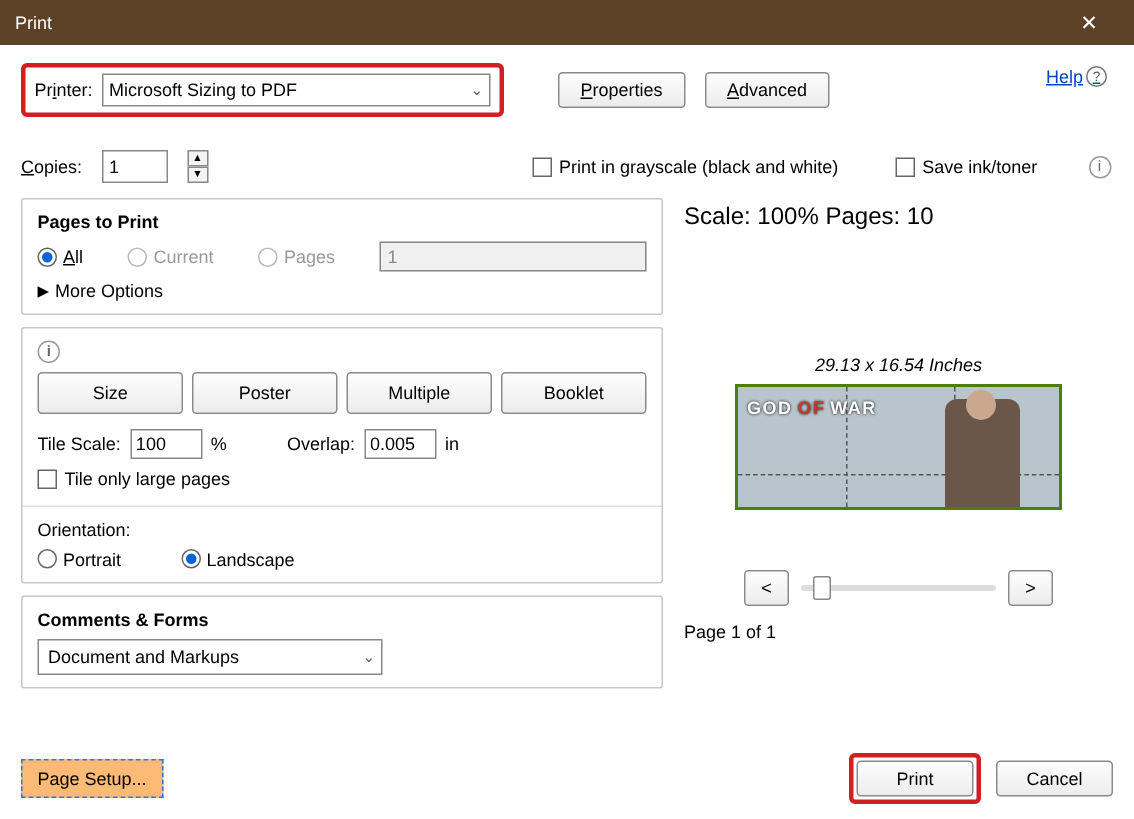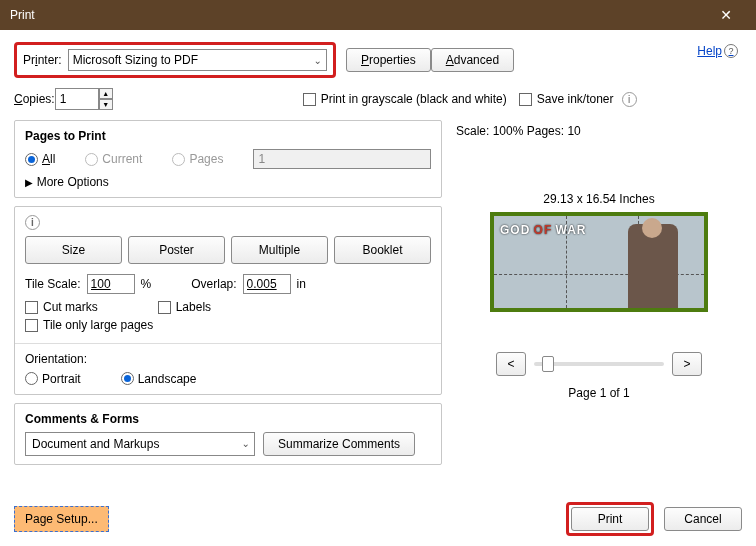--- a/index.html
+++ b/index.html
@@ -4,36 +4,36 @@
 <style>
 * { box-sizing: border-box; margin: 0; padding: 0; font-family: "Segoe UI", Tahoma, sans-serif; font-size: 12px; }
 body { width: 756px; height: 546px; background: #fff; overflow: hidden; display: flex; flex-direction: column; }
 
 .titlebar { height: 30px; background: #5d4228; color: #fff; display: flex; align-items: center; padding: 0 10px; }
 .titlebar .title { flex: 1; }
 .titlebar .close { width: 40px; text-align: center; font-size: 14px; cursor: pointer; }
 
 .content { flex: 1; padding: 12px 14px 8px; display: flex; flex-direction: column; position: relative; }
 
-.row { display: flex; align-items: center; gap: 0; }
+.row { display: flex; align-items: center; gap: 13px; }
 
 .printer-row { margin-bottom: 10px; }
 .printer-boxed { border: 3px solid #d21f1f; border-radius: 4px; padding: 4px 6px; display: flex; align-items: center; gap: 6px; width: 322px; }
 .printer-boxed label { font-weight: normal; }
 .printer-boxed .underline { text-decoration: underline; }
 .printer-select { flex: 1; height: 22px; border: 1px solid #888; background: #fff; padding: 0 18px 0 4px; position: relative; display: flex; align-items: center; }
 .printer-select .chev { position: absolute; right: 4px; font-size: 10px; color: #555; }
 
 .btn { height: 24px; padding: 0 14px; border: 1px solid #8a8a8a; border-radius: 3px; background: linear-gradient(#fdfdfd,#ececec); display: inline-flex; align-items: center; justify-content: center; cursor: pointer; white-space: nowrap; }
 .btn .u { text-decoration: underline; }
 
 .help { position: absolute; right: 18px; top: 14px; color: #0645c8; text-decoration: underline; display: flex; align-items: center; gap: 2px; cursor: pointer; }
 .help .q { width:14px;height:14px;border:1px solid #777;border-radius:50%;display:inline-flex;align-items:center;justify-content:center;font-size:9px;color:#555;text-decoration:none; }
 
-.copies-row { margin-top: 0; margin-bottom: 10px; }
+.copies-row { margin-top: 12px; margin-bottom: 10px; }
 .copies-row .underline { text-decoration: underline; }
 .copies-input { width: 44px; height: 22px; border: 1px solid #888; padding: 0 4px; }
 .spinner { width: 14px; display: flex; flex-direction: column; }
 .spinner div { border: 1px solid #888; height: 11px; display:flex;align-items:center;justify-content:center;font-size:7px;background:#f3f3f3;cursor:pointer; }
 
 .chk { display: inline-flex; align-items: center; gap: 5px; }
 .chk .box { width:13px;height:13px;border:1px solid #666;background:#fff; }
 .info-icon { width:15px;height:15px;border:1px solid #999;border-radius:50%;display:inline-flex;align-items:center;justify-content:center;font-size:10px;color:#666; }
 
 .columns { display: flex; flex: 1; gap: 14px; }
@@ -50,43 +50,43 @@
 .radio.disabled .dot{border-color:#bbb;}
 
 .pages-input { width: 200px; height:20px; border:1px solid #888; background:#f0f0f0; color:#888; padding:0 4px; }
 
 .more-opt { margin-top:6px; display:flex;align-items:center;gap:4px;cursor:pointer; }
 .tri { font-size:10px; }
 
 .size-btns { display:flex; gap:6px; margin-bottom:10px; }
 .size-btn { flex:1; height:28px; border:1px solid #8a8a8a; border-radius:3px; background:linear-gradient(#fdfdfd,#ececec);display:flex;align-items:center;justify-content:center;cursor:pointer; }
 
-.tiny-input { width:48px;height:20px;border:1px solid #888;padding:4px 3px;text-decoration:underline; }
+.tiny-input { width:48px;height:20px;border:1px solid #888;padding:4px 3px; }
 
 .divider-h { height:1px; background:#ddd; margin:8px -10px; }
 
 .select-box { height:24px; border:1px solid #888; background:#fff; padding:0 18px 0 6px; position:relative; display:flex; align-items:center; width:230px; }
 .select-box .chev { position:absolute; right:4px; font-size:10px; color:#555; }
 
-.preview-header { font-size:12px; margin:4px 0 6px; }
-.preview-caption { text-align:center; margin-top:48px; margin-bottom:6px;}
-.preview-frame { border:4px solid #4d7c0f; width:218px; height:100px; margin:0 auto; background:#b8c5cc; position:relative; overflow:hidden; }
+.preview-header { font-size:16px; margin:4px 0 6px; }
+.preview-caption { text-align:center; margin-top:76px; margin-bottom:6px;font-style:italic;}
+.preview-frame { border:2px solid #4d7c0f; width:218px; height:84px; margin:0 auto; background:#b8c5cc; position:relative; overflow:hidden; }
 .preview-frame .gv { position:absolute; top:0; bottom:0; width:0; border-left:1px dashed #555; }
 .preview-frame .gh { position:absolute; left:0; right:0; height:0; border-top:1px dashed #555; }
 .gow-logo { position:absolute; left:6px; top:8px; font:bold 9px/1 Georgia,serif; color:#fff; text-shadow:0 0 2px #000; letter-spacing:1px;}
 .gow-red{color:#c0392b}
 .figure { position:absolute; right:26px; top:8px; width:50px; height:96px; background:#6b564a; border-radius:8px 8px 4px 4px; }
 .figure::before{content:"";position:absolute;top:-6px;left:14px;width:20px;height:20px;border-radius:50%;background:#c9a88d;}
 
 .nav-row { display:flex; align-items:center; justify-content:center; gap:8px; margin-top:40px; }
 .nav-btn { width:30px; height:24px; border:1px solid #8a8a8a; border-radius:3px; background:linear-gradient(#fdfdfd,#ececec);display:flex;align-items:center;justify-content:center;cursor:pointer; }
 .slider { flex:0 0 130px; height:4px; background:#ddd; border-radius:2px; position:relative; }
 .slider .thumb { position:absolute; left:8px; top:-6px; width:12px; height:16px; background:#fff; border:1px solid #888; border-radius:2px; }
 
-.page-of { text-align:center; margin-top:10px; }
+.page-of { text-align:left; margin-top:10px; }
 
 .footer { display:flex; align-items:center; padding: 4px 14px 10px; }
 .page-setup { border:1px dashed #3b6fcf; background:#fdba74; height:26px; padding:0 10px; display:flex;align-items:center;cursor:pointer; }
 .footer-spacer { flex:1; }
 .print-btn-wrap { border:3px solid #d21f1f; border-radius:4px; padding:2px; margin-right:10px; }
 .print-btn, .cancel-btn { width:78px; height:24px; }
 
 </style>
 </head>
 <body>
@@ -181,30 +181,20 @@
         </div>
         <div class="row" style="gap:6px;margin-bottom:6px">
           <span>Tile Scale:</span>
           <input class="tiny-input" value="100" style="">
           <span>%</span>
           <div style="width:28px"></div>
           <span>Overlap:</span>
           <input class="tiny-input" value="0.005" style="">
           <span>in</span>
         </div>
-        <div class="row" style="gap:60px;margin-bottom:4px">
-          <label class="chk">
-              <span class="box"></span>
-              <span>Cut marks</span>
-            </label>
-          <label class="chk">
-              <span class="box"></span>
-              <span>Labels</span>
-            </label>
-        </div>
         <label class="chk">
             <span class="box"></span>
             <span>Tile only large pages</span>
           </label>
         <div class="divider-h"></div>
         <div style="margin-bottom:6px">Orientation:</div>
         <div class="row" style="gap:40px">
           <label class="radio">
               <span class="dot"></span>
               <span>Portrait</span>
@@ -216,21 +206,20 @@
         </div>
       </div>
 
       <div class="section">
         <div class="section-title">Comments &amp; Forms</div>
         <div class="row" style="gap:8px">
           <div class="select-box">
             <span>Document and Markups</span>
             <span class="chev">⌄</span>
           </div>
-          <div class="btn">Summarize Comments</div>
         </div>
       </div>
 
     </div>
 
     <div class="right-col">
       <div class="preview-header">Scale: 100% Pages: 10</div>
       <div class="preview-caption">29.13 x 16.54 Inches</div>
       <div class="preview-frame">
         <div class="gv" style="left:72px"></div>

